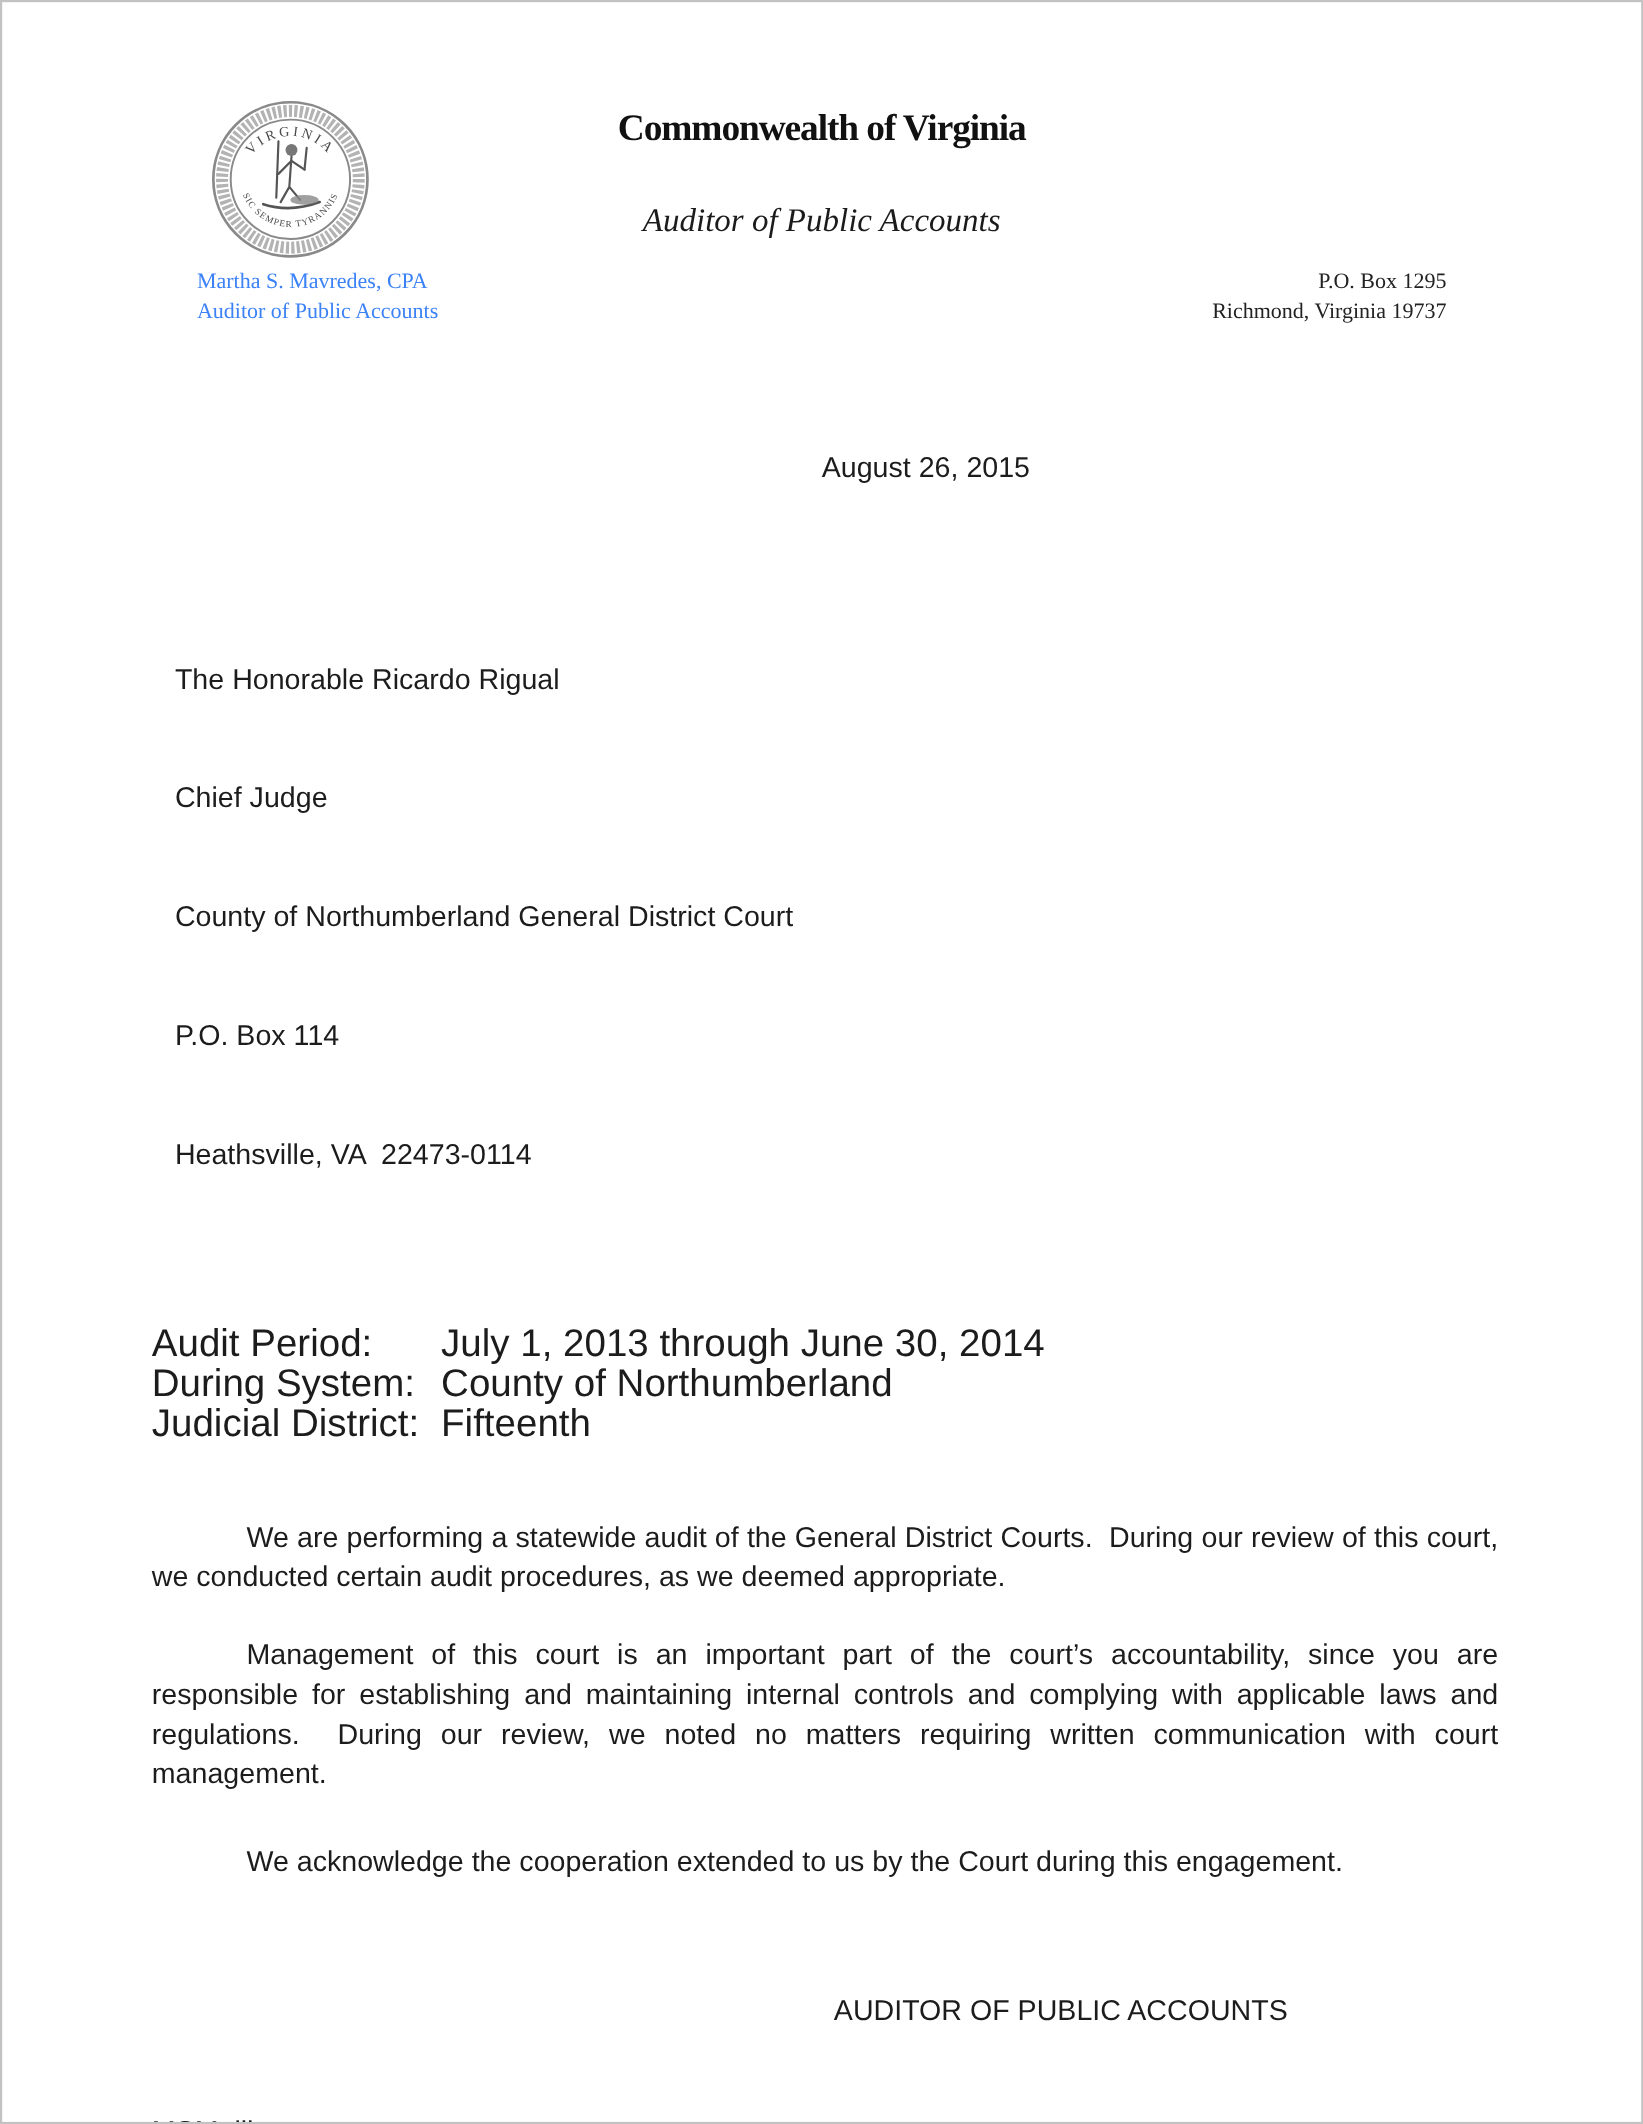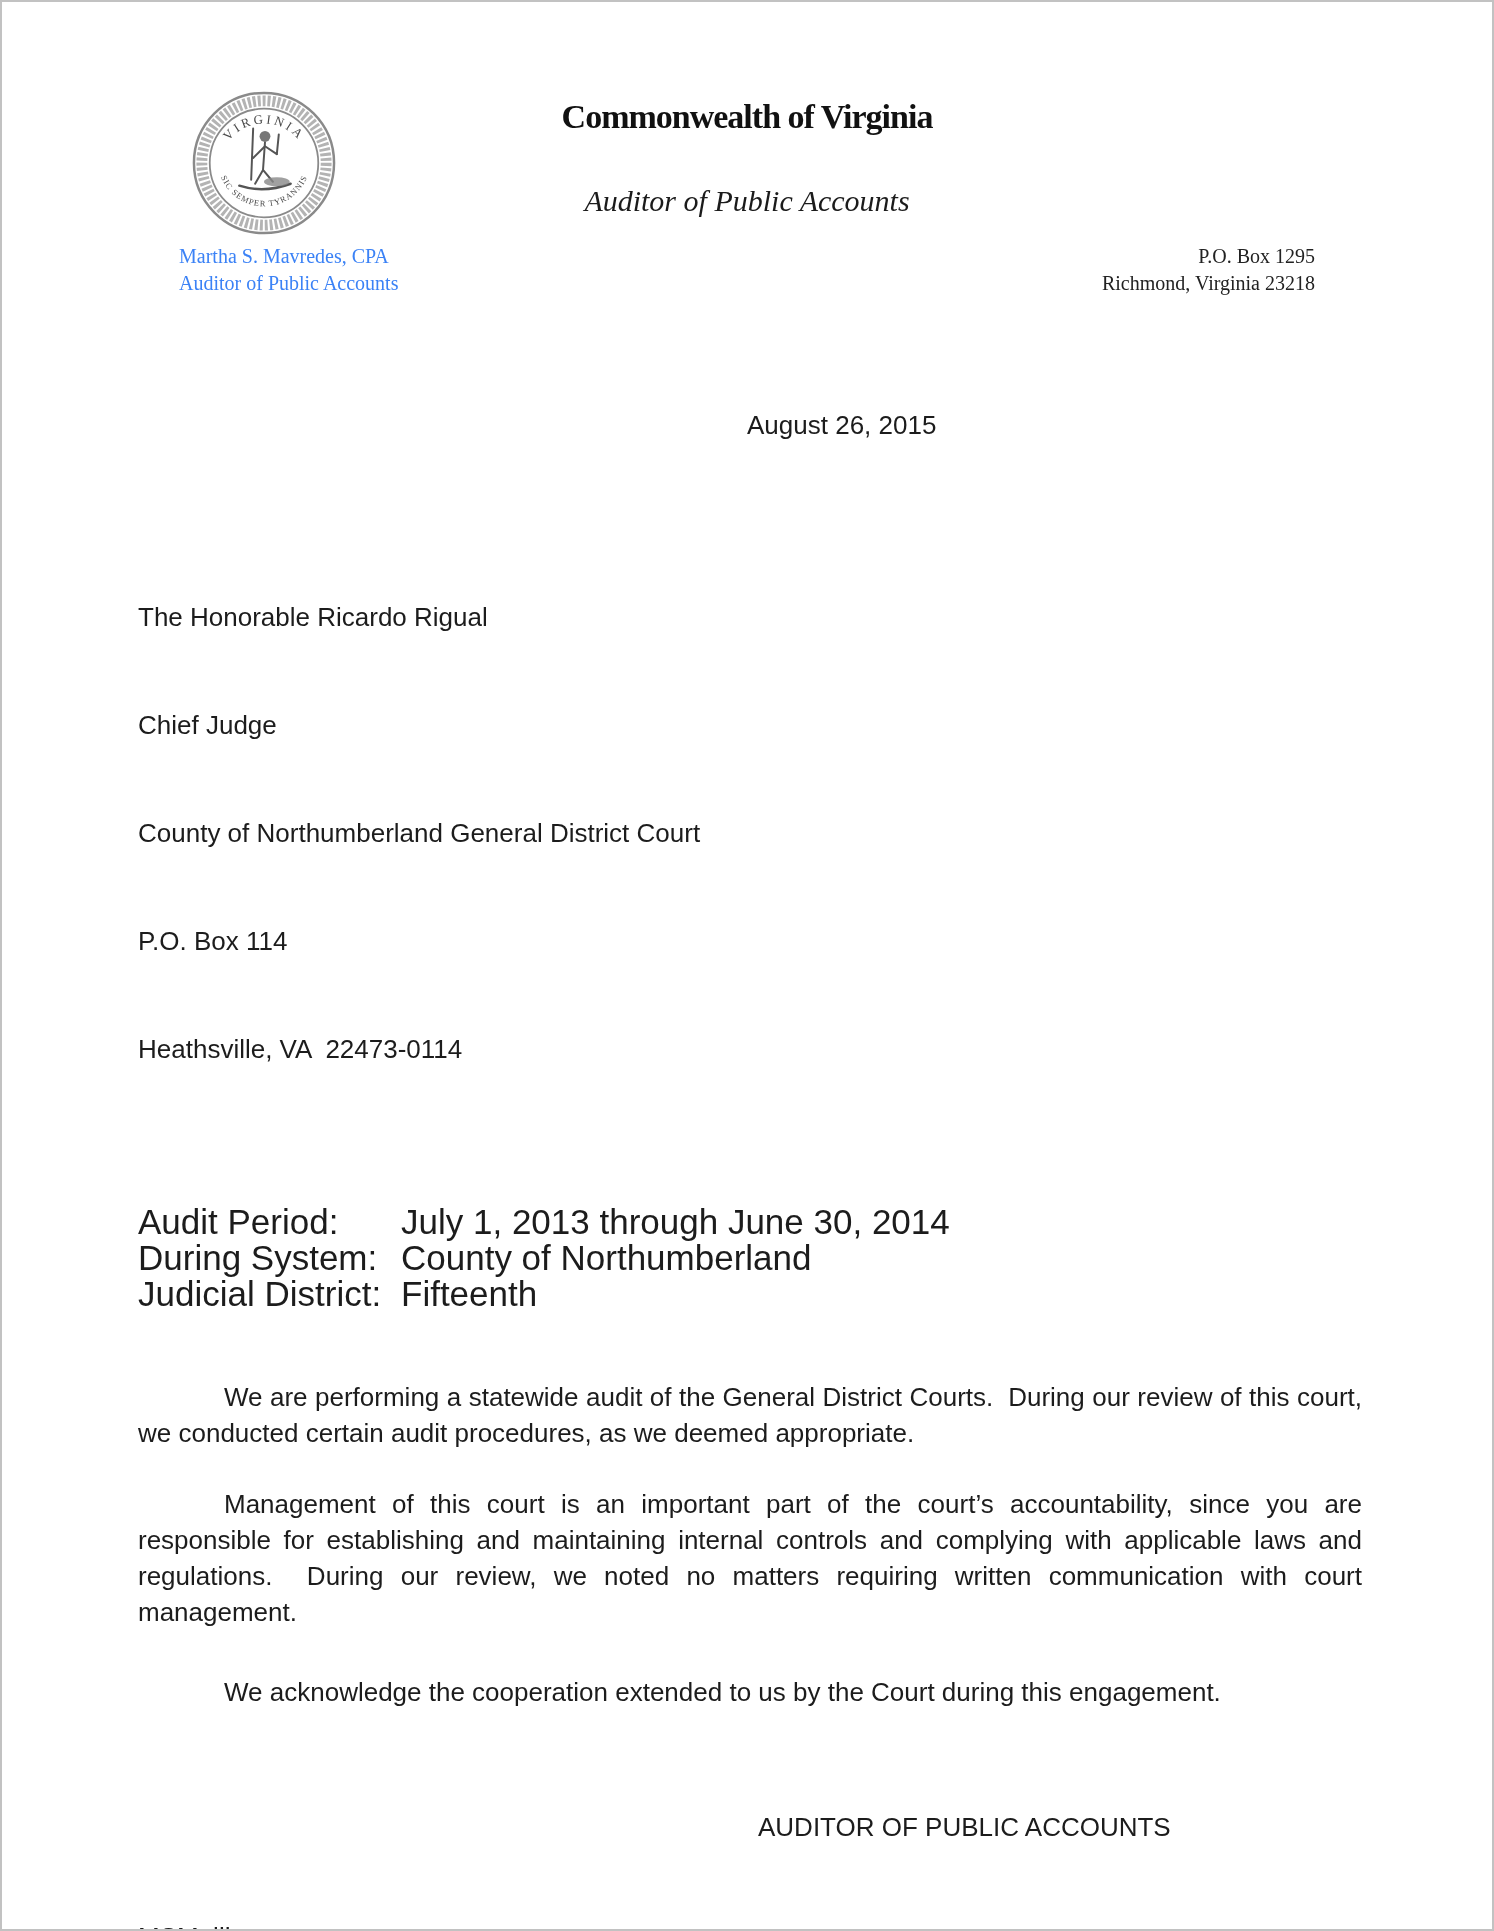--- a/index.html
+++ b/index.html
@@ -69,20 +69,21 @@
     margin-left: 609px;
     font-size: 26px;
     line-height: 36px;
     white-space: pre-wrap;
   }
   .recipient {
     margin-top: 84px;
     font-size: 26px;
     line-height: 36px;
     white-space: pre-wrap;
+    margin-left: 21px;
   }
   .details { margin-top: 65px; font-size: 35px; line-height: 36px; }
   .details .row { display: flex; }
   .details .lbl { width: 263px; flex: 0 0 263px; }
   .details .val { white-space: pre-wrap; text-align: center; }
   .body-par {
     margin-top: 35px;
     font-size: 26px;
     line-height: 36px;
     text-indent: 86px;
@@ -134,21 +135,21 @@
       </svg>
     </div>
     <h1 class="lh-title">Commonwealth of Virginia</h1>
     <div class="lh-subtitle">Auditor of Public Accounts</div>
     <div class="lh-left">
       <div>Martha S. Mavredes, CPA</div>
       <div>Auditor of Public Accounts</div>
     </div>
     <div class="lh-right">
       <div>P.O. Box 1295</div>
-      <div>Richmond, Virginia 23218</div>
+      <div>Richmond, Virginia 19737</div>
     </div>
   </header>
 
   <div class="date-line">August 26, 2015</div>
 
   <div class="recipient">
     <div>The Honorable Ricardo Rigual</div>
     <div>Chief Judge</div>
     <div>County of Northumberland General District Court</div>
     <div>P.O. Box 114</div>

